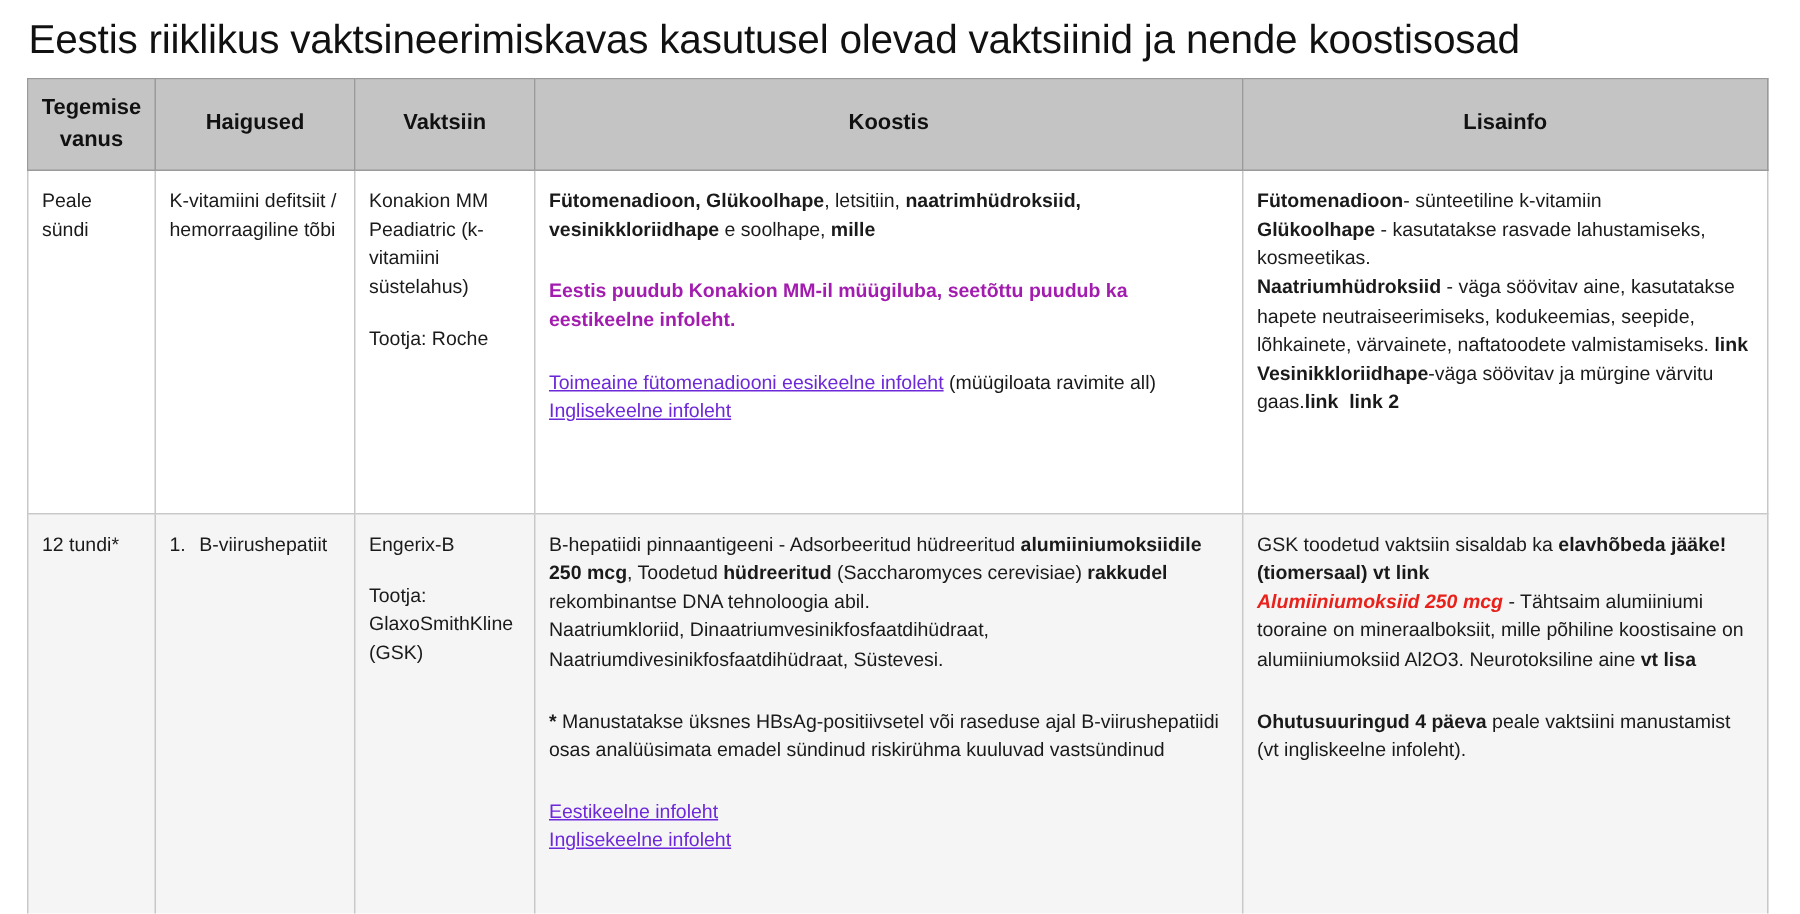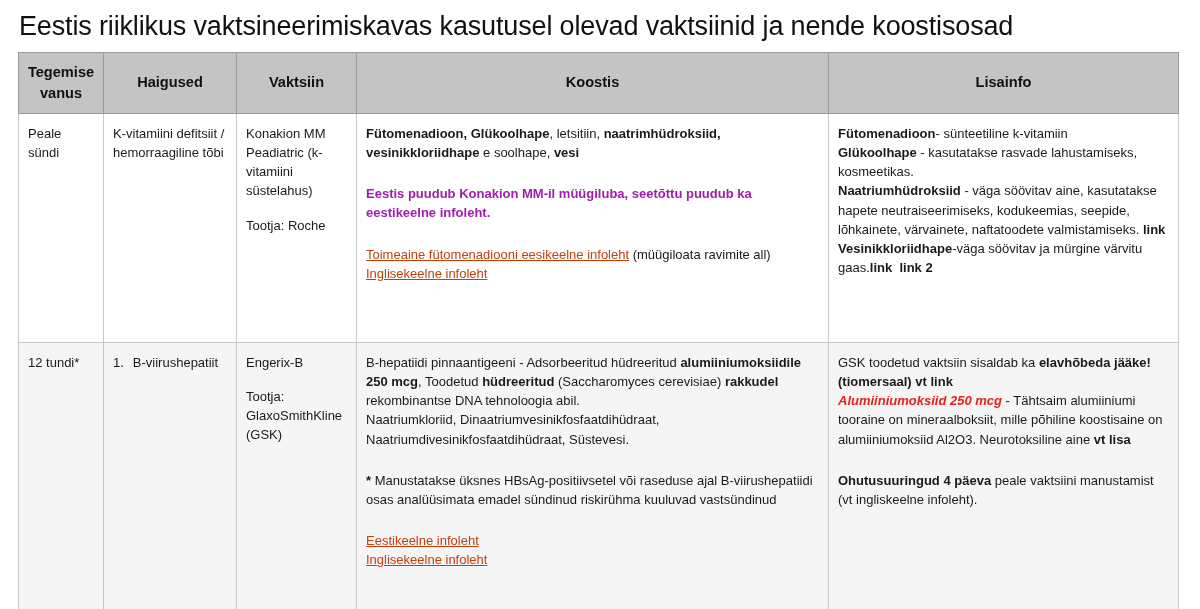--- a/index.html
+++ b/index.html
@@ -66,21 +66,21 @@
   col.c5 { width: 350px; }
 
   tr.row-1 td { background: #ffffff; height: 208px; }
   tr.row-2 td { background: #f5f5f5; height: 290px; }
   .spacer-lg { height: 22px; }
   .spacer-md { height: 15px; }
 
   b, .b { font-weight: bold; }
   .red { color: #e8211b; font-style: italic; }
   .red-b { color: #a21caf; font-weight: bold; }
-  .lnk { text-decoration: underline; color: #c2410c; cursor: pointer; margin-top: 12px; }
+  .lnk { text-decoration: underline; color: #6d28d9; cursor: pointer; margin-top: 12px; }
   .lnk-b { color: #1a1a1a; font-weight: bold; cursor: pointer; }
 
   .ol-item {
     display: flex;
     gap: 9px;
   }
   .ol-num { flex: 0 0 auto; }
   .ol-text { flex: 1 1 auto; }
 
   .nowrapfix { word-break: break-word; }
@@ -117,21 +117,21 @@
         <td>
           <div>K-vitamiini defitsiit / hemorraagiline tõbi</div>
         </td>
         <td>
           <div class="nowrapfix">Konakion MM Peadiatric (k-vitamiini süstelahus)</div>
           <div class="spacer-md"></div>
           <div>Tootja: Roche</div>
         </td>
         <td>
           <div>
-            <b>Fütomenadioon, Glükoolhape</b><span>, letsitiin, </span><b>naatrimhüdroksiid, vesinikkloriidhape</b><span> e soolhape, </span><b>vesi</b>
+            <b>Fütomenadioon, Glükoolhape</b><span>, letsitiin, </span><b>naatrimhüdroksiid, vesinikkloriidhape</b><span> e soolhape, </span><b>mille</b>
           </div>
           <div class="spacer-lg"></div>
           <div class="red-b">Eestis puudub Konakion MM-il müügiluba, seetõttu puudub ka eestikeelne infoleht.</div>
           <div class="spacer-lg"></div>
           <div>
             <span class="lnk">Toimeaine fütomenadiooni eesikeelne infoleht</span><span> (müügiloata ravimite all)</span>
           </div>
           <div>
             <span class="lnk">Inglisekeelne infoleht</span>
           </div>

